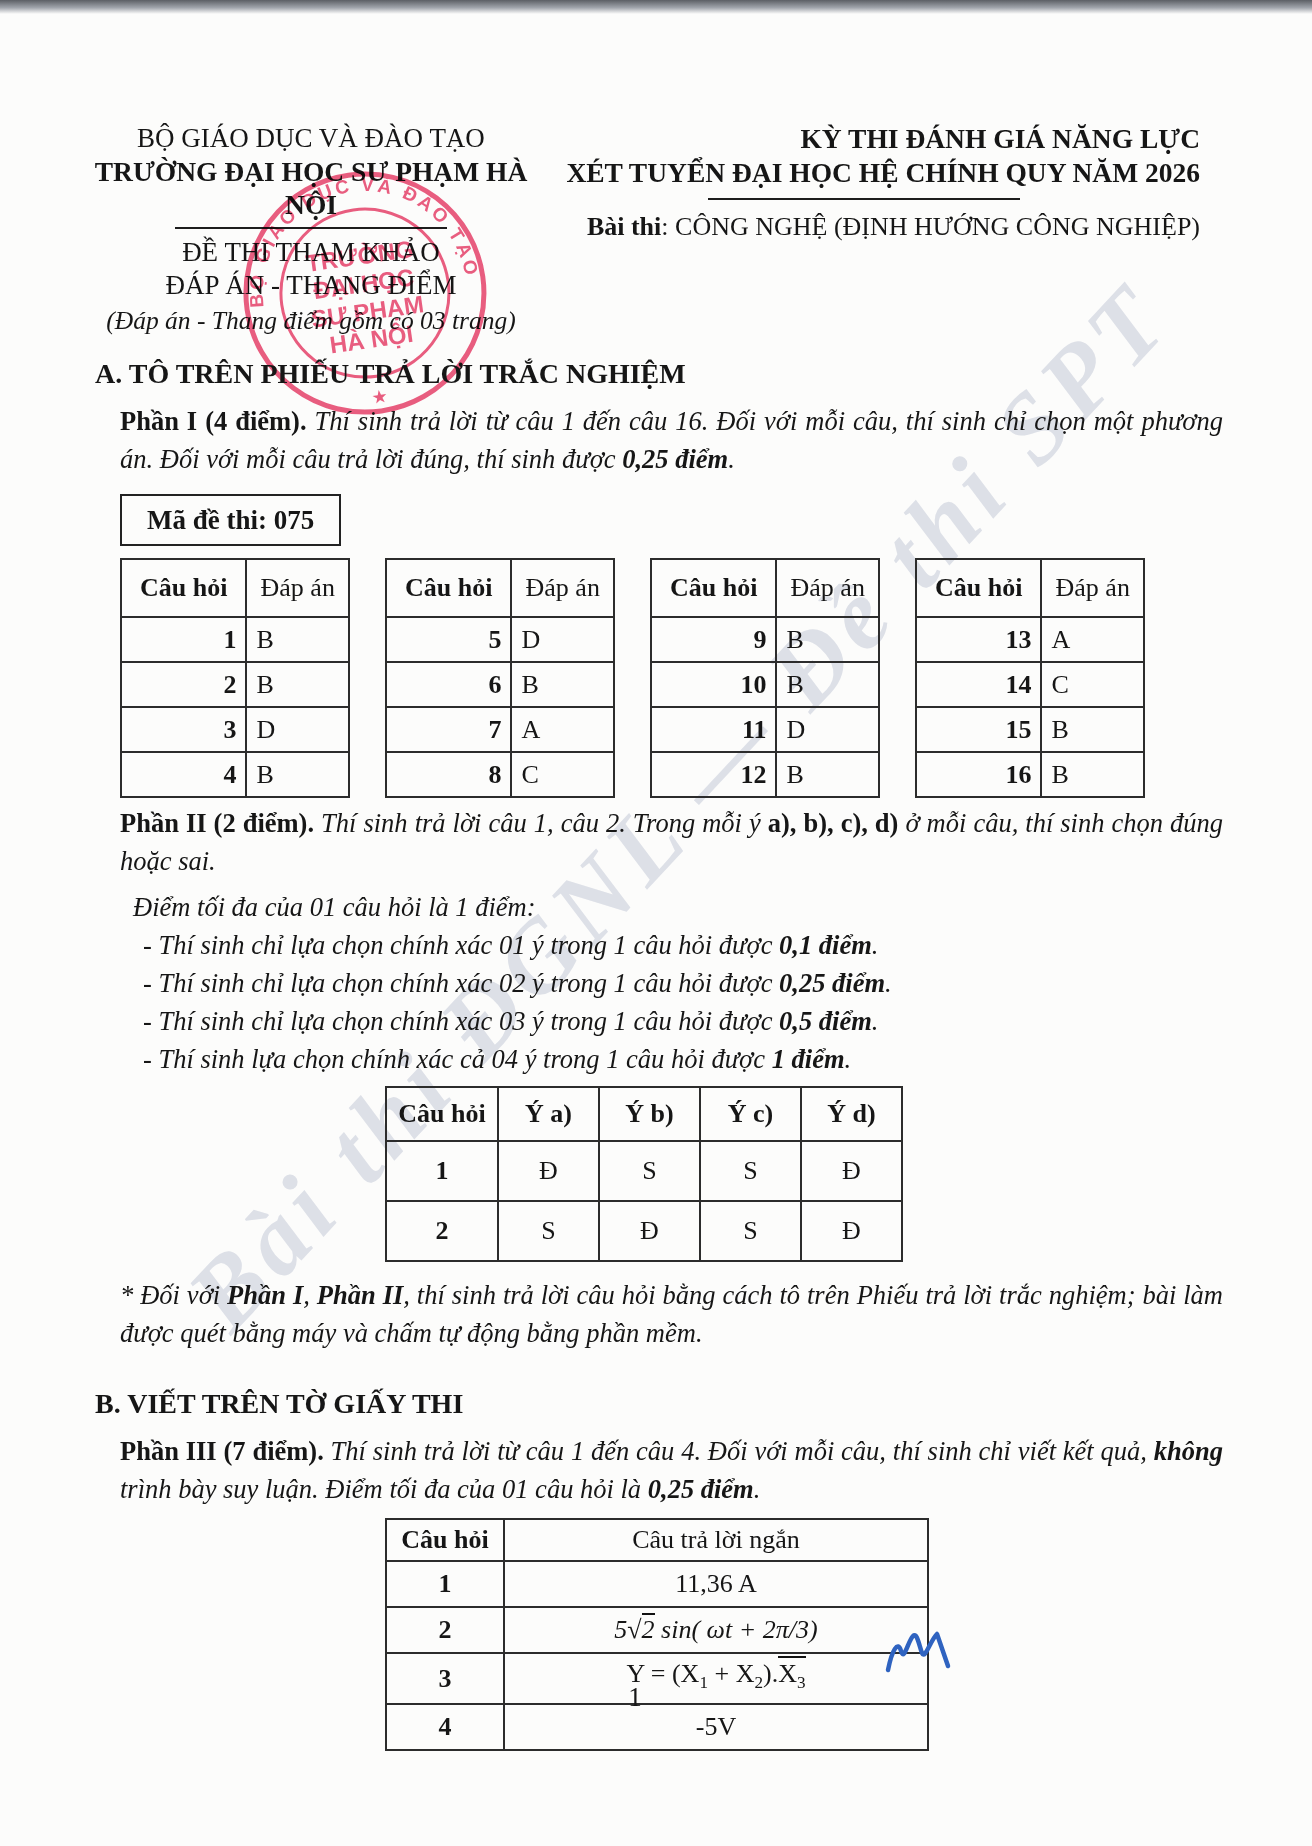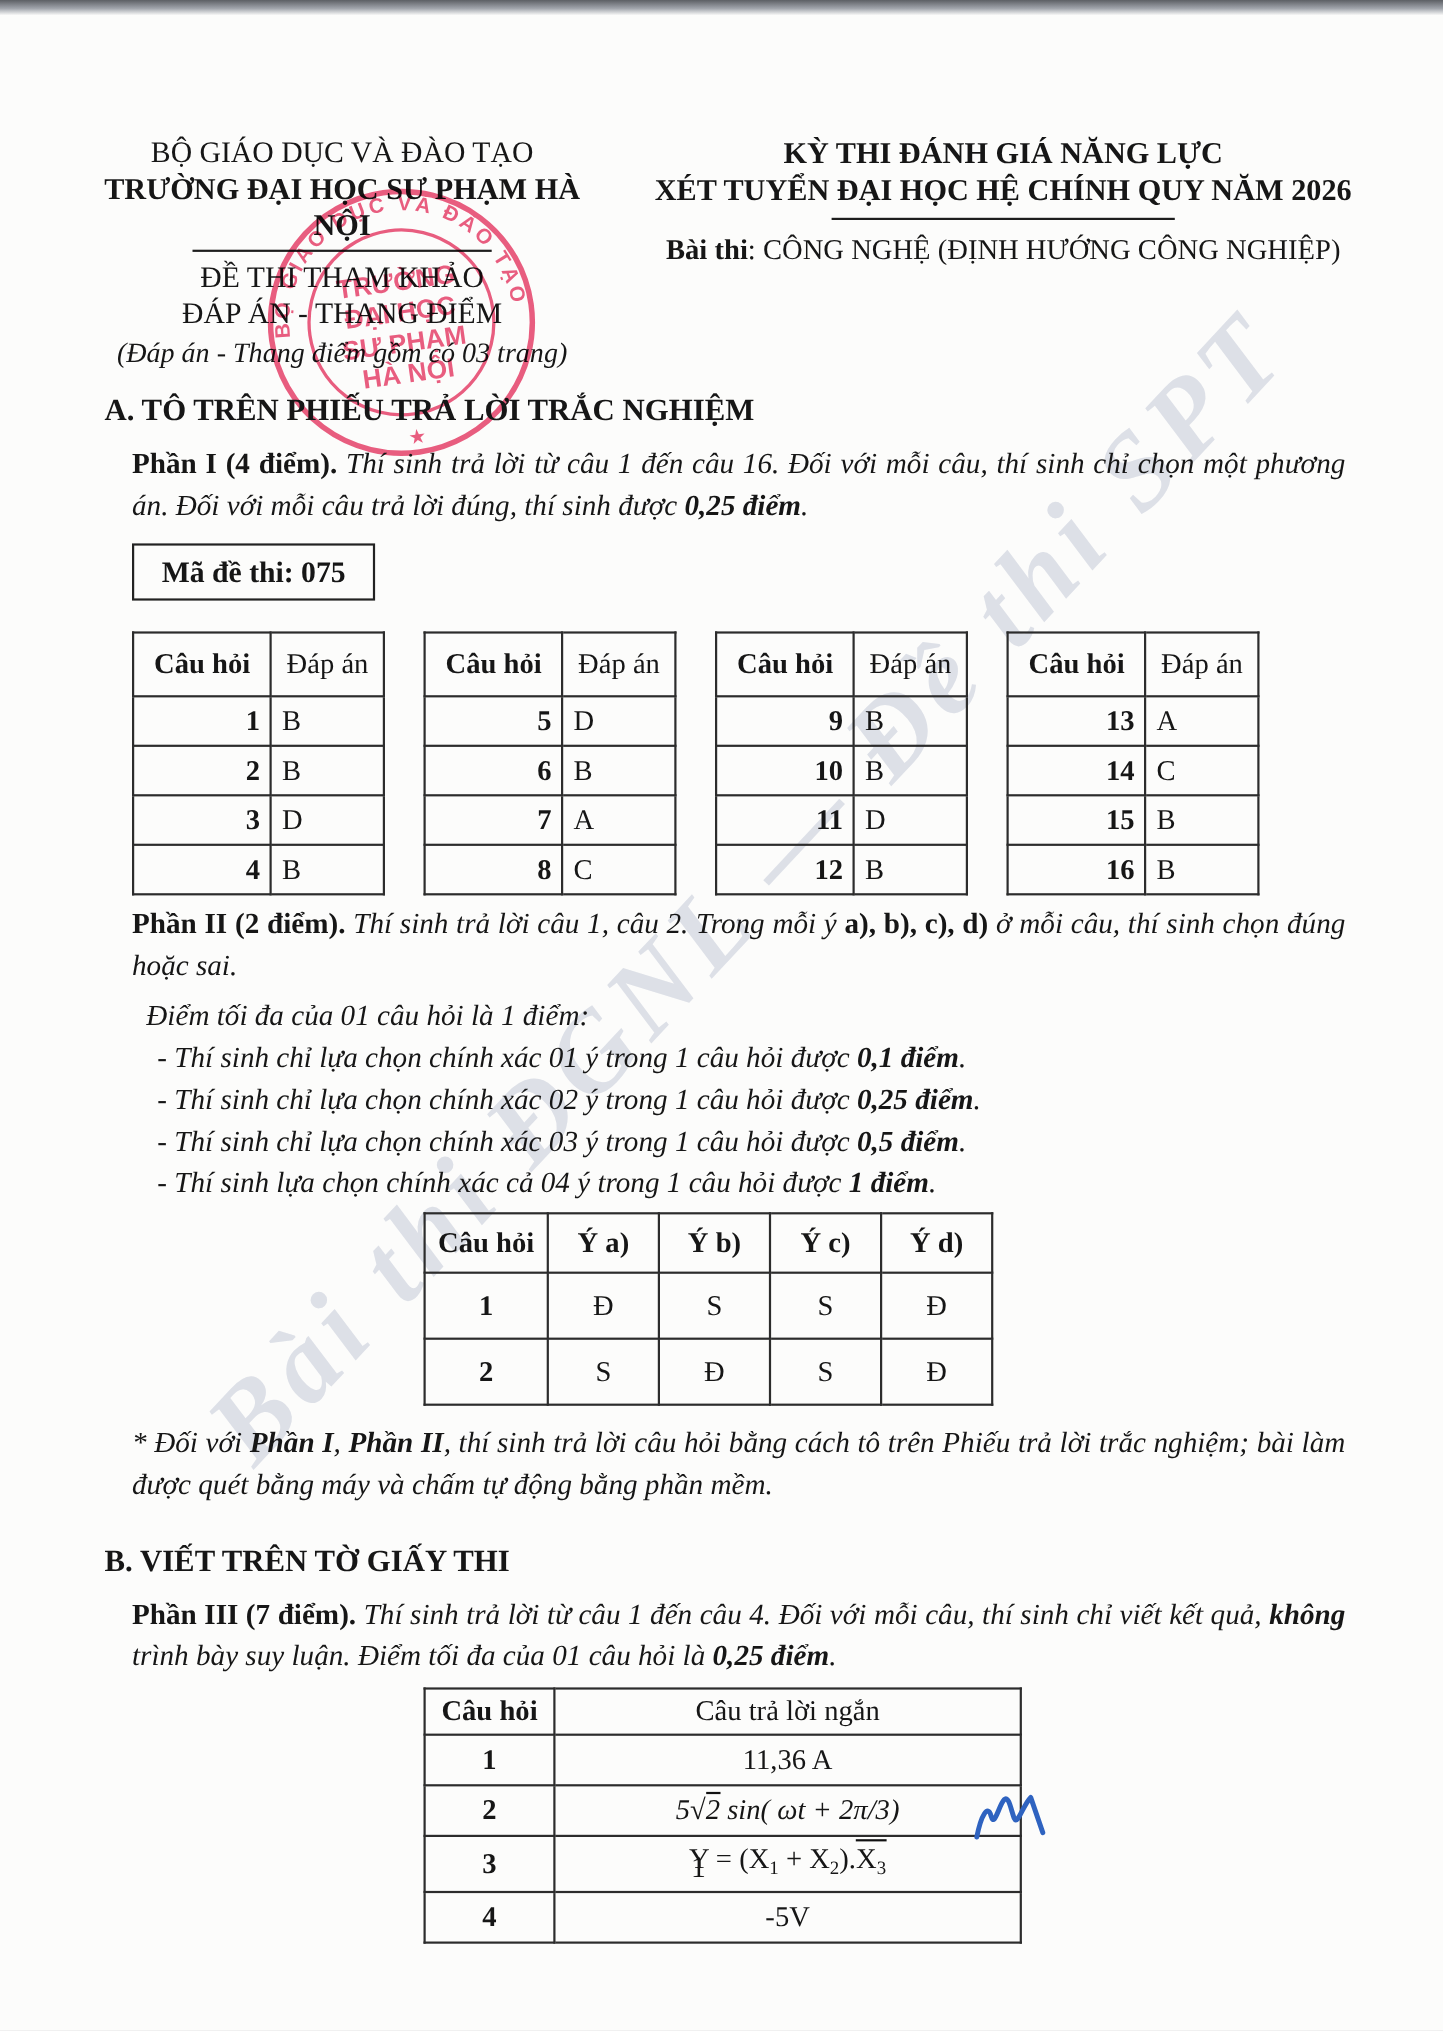--- a/index.html
+++ b/index.html
@@ -7,21 +7,21 @@
         font-family:"Liberation Serif",serif;color:#161616;overflow:hidden;margin:0 auto;}
   .scan-edge{position:absolute;top:0;left:0;width:100%;height:14px;
         background:linear-gradient(to bottom,#34383f 0%,#8a8f98 55%,rgba(255,255,255,0) 100%);opacity:.8;}
   
   .watermark{position:absolute;left:0px;top:780px;width:1300px;text-align:center;
         transform:rotate(-47deg);transform-origin:50% 50%;
         font-size:100px;font-weight:bold;font-style:italic;letter-spacing:8px;
         color:rgba(148,158,186,0.30);white-space:nowrap;pointer-events:none;}
   
   .hdr-left{position:absolute;left:85px;top:122px;width:452px;text-align:center;line-height:1.22;}
-  .hdr-right{position:absolute;left:576px;top:122px;width:672px;text-align:center;line-height:1.22;}
+  .hdr-right{position:absolute;left:528px;top:122px;width:672px;text-align:right;line-height:1.22;}
   .h-reg{font-size:27px;}
   .h-bold{font-size:27.5px;font-weight:bold;}
   .h-rule-l{width:272px;border-top:2px solid #1d1d1d;margin:5px auto 7px auto;height:0;}
   .h-rule-r{width:312px;border-top:2px solid #1d1d1d;margin:9px auto 11px auto;height:0;}
   .h-note{font-size:25.5px;font-style:italic;margin-top:3px;}
   .h-subject{font-size:26px;}
   
   .stamp{position:absolute;left:238px;top:166px;transform:rotate(-8deg);
          opacity:.88;mix-blend-mode:multiply;pointer-events:none;}
   .st-circ{fill:none;stroke:#e94870;}
@@ -30,21 +30,21 @@
   .st-star{font-size:18px;fill:#e94870;text-anchor:middle;}
   .st-inner{font-family:"Liberation Sans",sans-serif;font-weight:bold;font-size:24px;
          fill:#e94870;text-anchor:middle;}
   
   .content{position:absolute;left:95px;top:356px;width:1128px;font-size:26.5px;line-height:38px;}
   .sec-title{font-size:28px;font-weight:bold;margin:0 0 10px 0;line-height:36px;}
   .para{margin:0 0 8px 25px;text-align:justify;}
   .i{font-style:italic}.b{font-weight:bold}.bi{font-weight:bold;font-style:italic}
   .maxnote{margin-left:38px;font-style:italic;}
   .rule-line{margin-left:48px;font-style:italic;}
-  .code-box{display:inline-block;margin:8px 0 28px 25px;border:2px solid #222;
+  .code-box{display:inline-block;margin:8px 0 12px 25px;border:2px solid #222;
         padding:5px 25px;font-weight:bold;font-size:27px;}
   table{border-collapse:collapse;}
   th,td{border:2px solid #2c2c2c;font-size:26px;}
   .tables-row{display:flex;gap:35px;margin:0 0 6px 25px;}
   .t1{width:230px;}
   .t1 th{padding:9px 6px;text-align:center;}
   .thq{font-weight:bold;width:128px;}
   .tha{font-weight:normal;width:100px;}
   .t1 td{height:43px;padding:0;}
   td.qn{font-weight:bold;text-align:right;padding-right:9px;}

